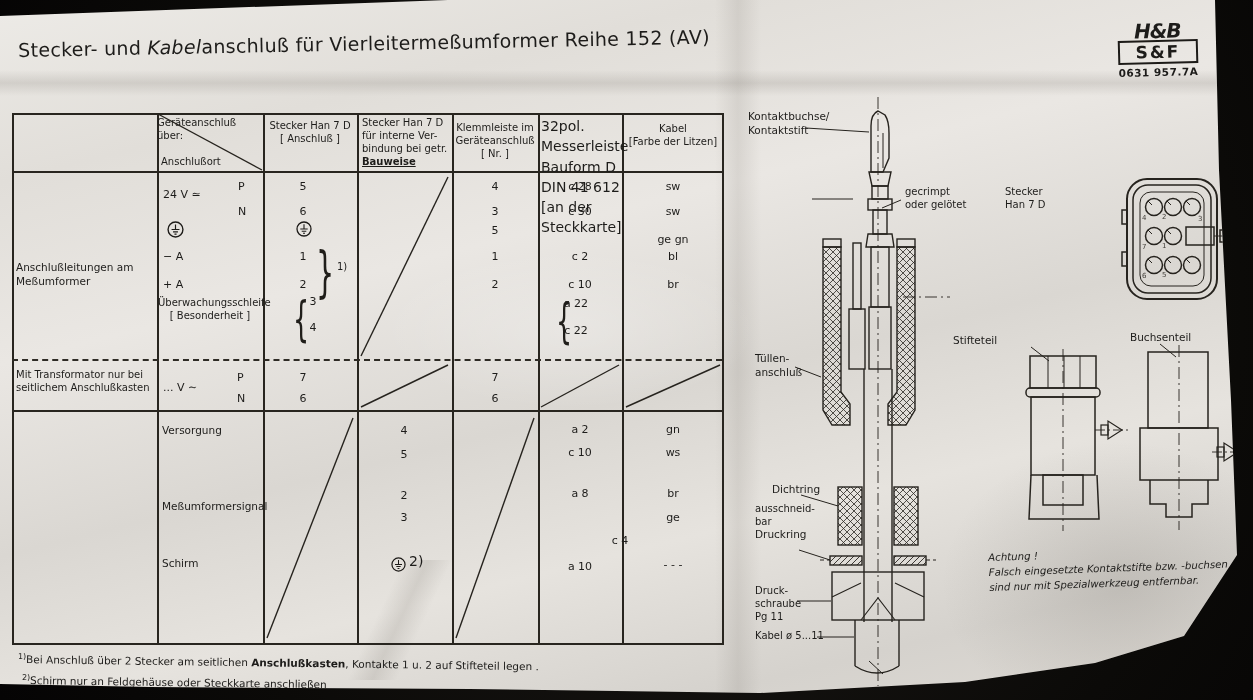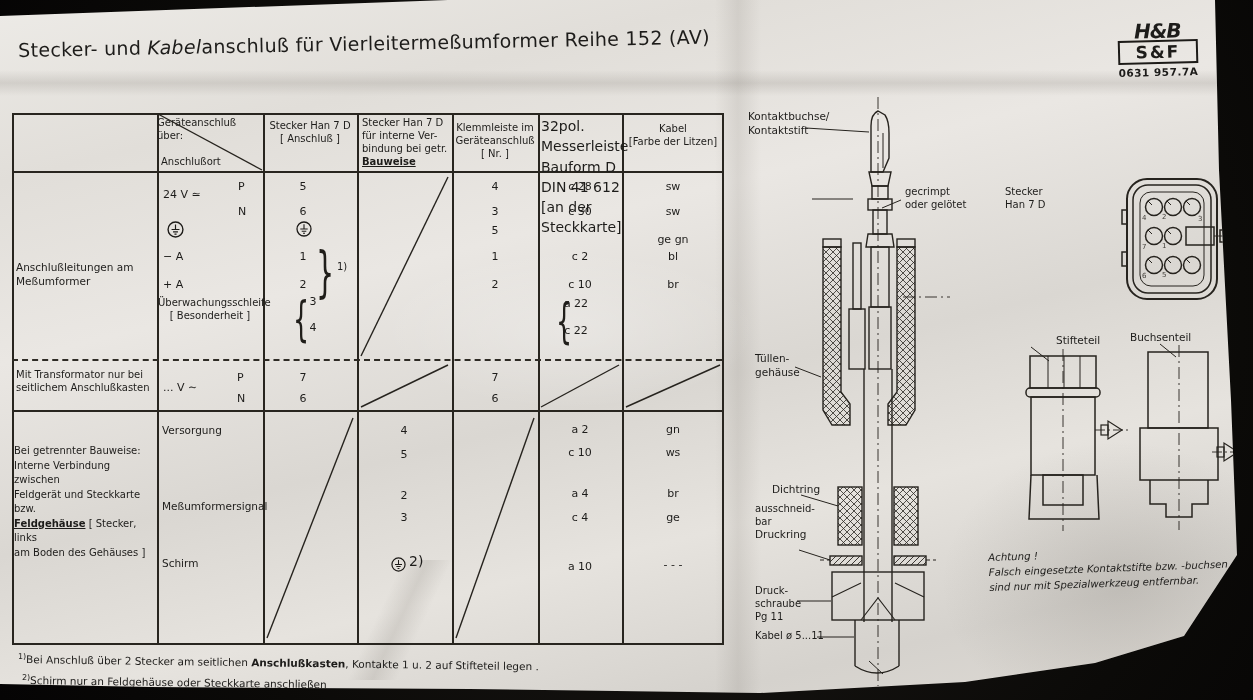--- a/index.html
+++ b/index.html
@@ -143,47 +143,40 @@
   <div class="t fs10 ml" style="left:16px;top:368px;">Mit Transformator nur bei
 seitlichem Anschlußkasten</div>
   <span class="t fs11" style="left:163px;top:381px;">... V ∼</span>
   <span class="t fs11" style="left:237px;top:371px;">P</span>
   <span class="t fs11" style="left:237px;top:392px;">N</span>
   <span class="t fs11 cC" style="top:371px;">7</span>
   <span class="t fs11 cC" style="top:392px;">6</span>
   <span class="t fs11 cE" style="top:371px;">7</span>
   <span class="t fs11 cE" style="top:392px;">6</span>
 
-  <div class="t fs10" style="left:14px;top:444px;width:145px;line-height:1.45;">
-    <span class="ml">Bei getrennter Bauweise:
-Interne Verbindung zwischen
-Feldgerät und Steckkarte bzw.</span><br>
-    <span class="u b">Feldgehäuse</span><span> [ Stecker, links</span><br>
-    <span>am Boden des Gehäuses ]</span>
-  </div>
   <span class="t fs105" style="left:162px;top:424px;">Versorgung</span>
   <span class="t fs105" style="left:162px;top:500px;">Meßumformersignal</span>
   <span class="t fs105" style="left:162px;top:557px;">Schirm</span>
 
   <span class="t fs11 cD" style="top:424px;">4</span>
   <span class="t fs11 cD" style="top:448px;">5</span>
   <span class="t fs11 cD" style="top:489px;">2</span>
   <span class="t fs11 cD" style="top:511px;">3</span>
   <span class="t earthicon" style="left:391px;top:557px;">
     <svg width="15" height="15" viewBox="0 0 16 16">
           <circle cx="8" cy="8" r="7" fill="none" stroke="#1d1b18" stroke-width="1.3"></circle>
           <path d="M8 3.2 V8 M4.3 8 H11.7 M5.7 10.2 H10.3 M7 12.3 H9" stroke="#1d1b18" stroke-width="1.1" fill="none"></path>
         </svg>
   </span>
   <span class="t fs9" style="left:409px;top:552px;">2)</span>
 
   <span class="t fs11 cF" style="top:423px;">a 2</span>
   <span class="t fs11 cF" style="top:446px;">c 10</span>
-  <span class="t fs11 cF" style="top:487px;">a 4</span>
-  <span class="t fs11 cF" style="top:511px;">c 4</span>
+  <span class="t fs11 cF" style="top:487px;">a 8</span>
+  <span class="t fs11 cF" style="top:534px;padding-left:40px;">c 4</span>
   <span class="t fs11 cF" style="top:560px;">a 10</span>
 
   <span class="t fs11 cG" style="top:423px;">gn</span>
   <span class="t fs11 cG" style="top:446px;">ws</span>
   <span class="t fs11 cG" style="top:487px;">br</span>
   <span class="t fs11 cG" style="top:511px;">ge</span>
   <span class="t fs11 cG" style="top:558px;">- - -</span>
 
   <div class="t fs105" style="left:18px;top:652px;transform:rotate(0.8deg);transform-origin:left top;">
     <span class="fnm">1)</span><span>Bei Anschluß über 2 Stecker am seitlichen </span><span class="b">Anschlußkasten</span><span>, Kontakte 1 u. 2 auf Stifteteil legen .</span>
@@ -309,30 +302,30 @@
     </g>
   </svg>
 
   <div class="t fs105 ml b" style="left:748px;top:110px;font-weight:normal;">Kontaktbuchse/
 Kontaktstift</div>
   <div class="t fs10 ml" style="left:905px;top:185px;">gecrimpt
 oder gelötet</div>
   <div class="t fs10 ml" style="left:1005px;top:185px;">Stecker
 Han 7 D</div>
   <div class="t fs105 ml" style="left:755px;top:352px;">Tüllen-
-gehäuse</div>
+anschluß</div>
   <div class="t fs105" style="left:772px;top:483px;">Dichtring</div>
   <div class="t fs10 ml" style="left:755px;top:502px;">ausschneid-
 bar</div>
   <div class="t fs105" style="left:755px;top:528px;">Druckring</div>
   <div class="t fs10 ml" style="left:755px;top:584px;">Druck-
 schraube
 Pg 11</div>
   <div class="t fs10" style="left:755px;top:629px;">Kabel ø 5...11</div>
-  <div class="t fs105" style="left:1056px;top:334px;">Stifteteil</div>
+  <div class="t fs105" style="left:953px;top:334px;">Stifteteil</div>
   <div class="t fs105" style="left:1130px;top:331px;">Buchsenteil</div>
 
   <div class="t i" style="left:988px;top:551px;font-size:10.2px;transform:rotate(-2deg);transform-origin:left top;line-height:1.45;">
     <span>Achtung !</span><br>
     <span>Falsch eingesetzte Kontaktstifte bzw. -buchsen</span><br>
     <span>sind nur mit Spezialwerkzeug entfernbar.</span>
   </div>
 
  </div>
 </div>

